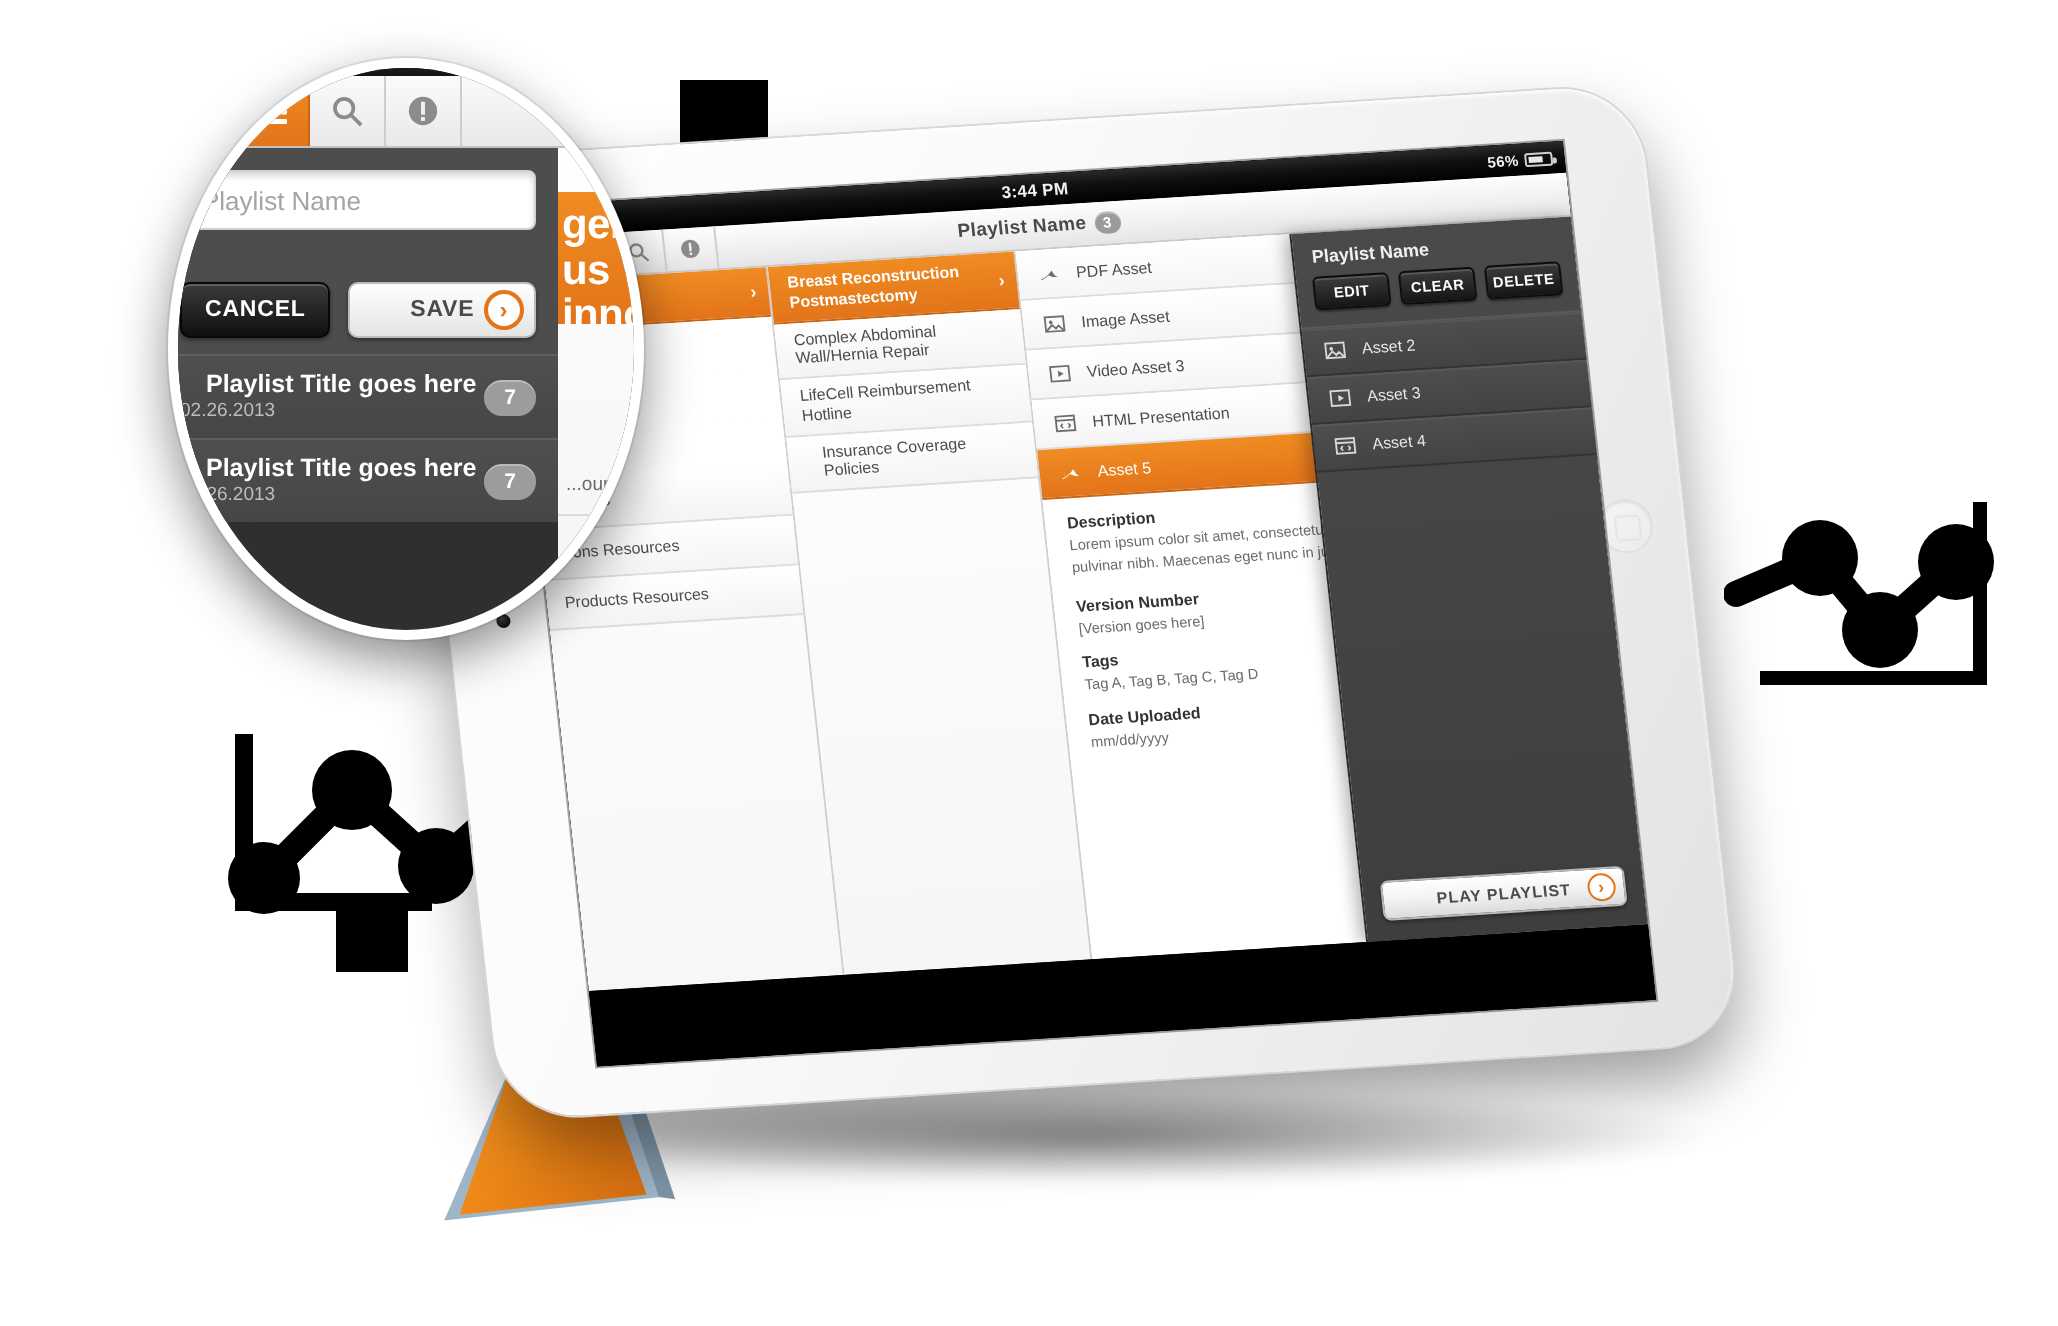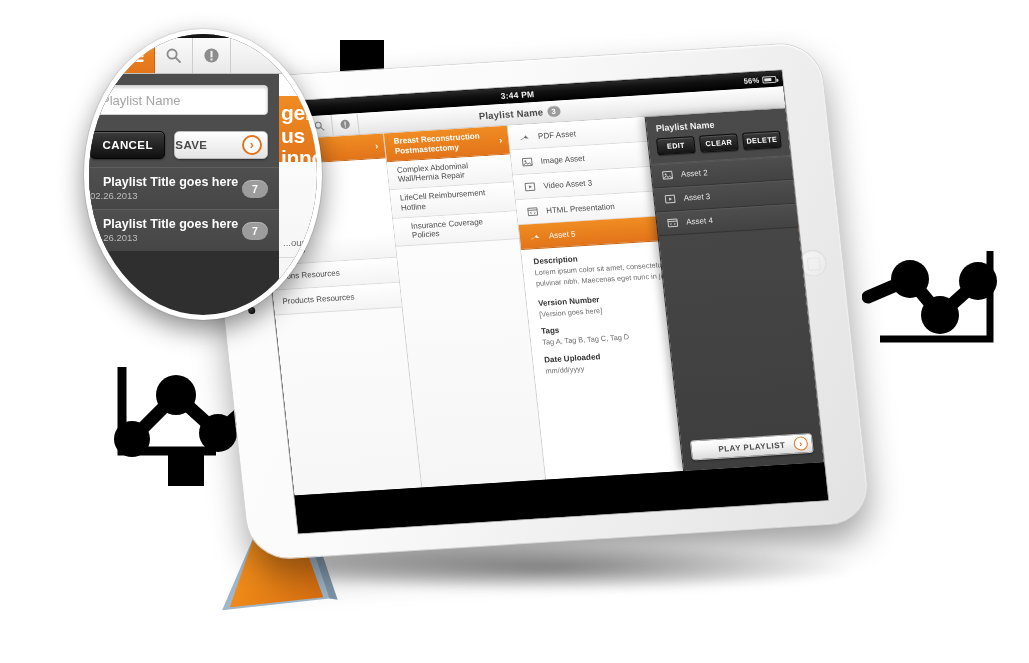--- a/index.html
+++ b/index.html
@@ -237,33 +237,33 @@
   }
   .m-ico.active { background:linear-gradient(180deg,#f08c22,#e2741a); color:#fff; border-right-color:#c96513; }
 
   .m-panel { background:#4d4d4d; padding:11px 11px 8px; width:200px; }
   .m-input {
     height:30px; background:#fff; border-radius:4px; border:1px solid #d0d0d0;
     box-shadow: inset 0 2px 3px rgba(0,0,0,.16);
     display:flex; align-items:center; padding:0 10px;
     color:#a4a4a4; font-size:13px;
   }
-  .m-buttons { display:flex; gap:9px; margin-top:16px; }
+  .m-buttons { display:flex; gap:9px; margin-top:26px; }
   .m-cancel {
     flex:1; height:28px; border-radius:5px;
     background:linear-gradient(180deg,#3b3b3b,#0f0f0f); border:1px solid #070707;
     color:#fff; font-size:11.5px; font-weight:bold; letter-spacing:.4px;
     display:flex; align-items:center; justify-content:center;
     box-shadow: inset 0 1px 0 rgba(255,255,255,.18), 0 1px 2px rgba(0,0,0,.45);
   }
   .m-save {
     position:relative; flex:1.25; height:28px; border-radius:5px;
     background:linear-gradient(180deg,#ffffff,#e4e4e4); border:1px solid #bcbcbc;
     color:#4a4a4a; font-size:11.5px; font-weight:bold; letter-spacing:.4px;
-    display:flex; align-items:center; justify-content:flex-start;
+    display:flex; align-items:center; justify-content:center;
     box-shadow: inset 0 1px 0 #fff, 0 1px 2px rgba(0,0,0,.4);
   }
   .m-save .arrow {
     position:absolute; right:5px; top:50%; margin-top:-10px;
     width:20px; height:20px; border-radius:50%;
     border:2px solid #e2741a; color:#e2741a; background:#fff;
     display:flex; align-items:center; justify-content:center; font-size:12px; font-weight:bold;
   }
   .m-list { background:#4d4d4d; width:200px; }
   .m-li {

